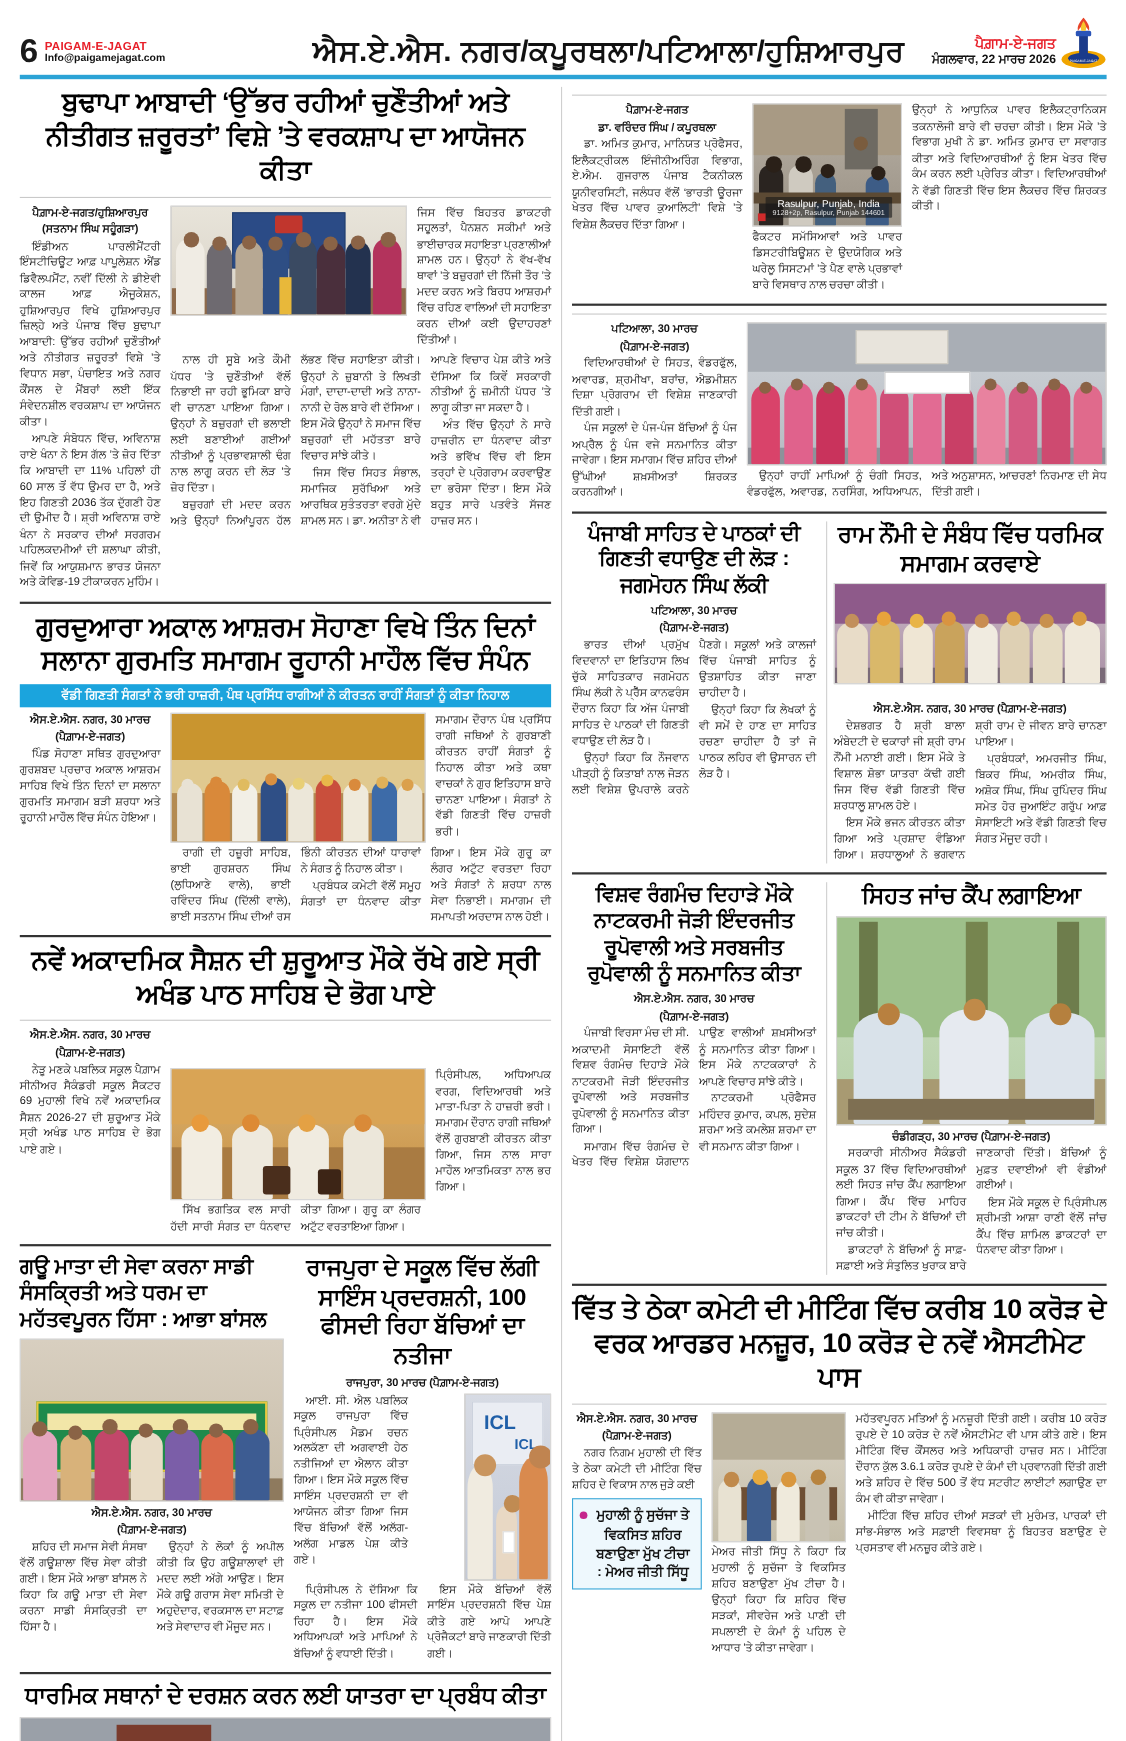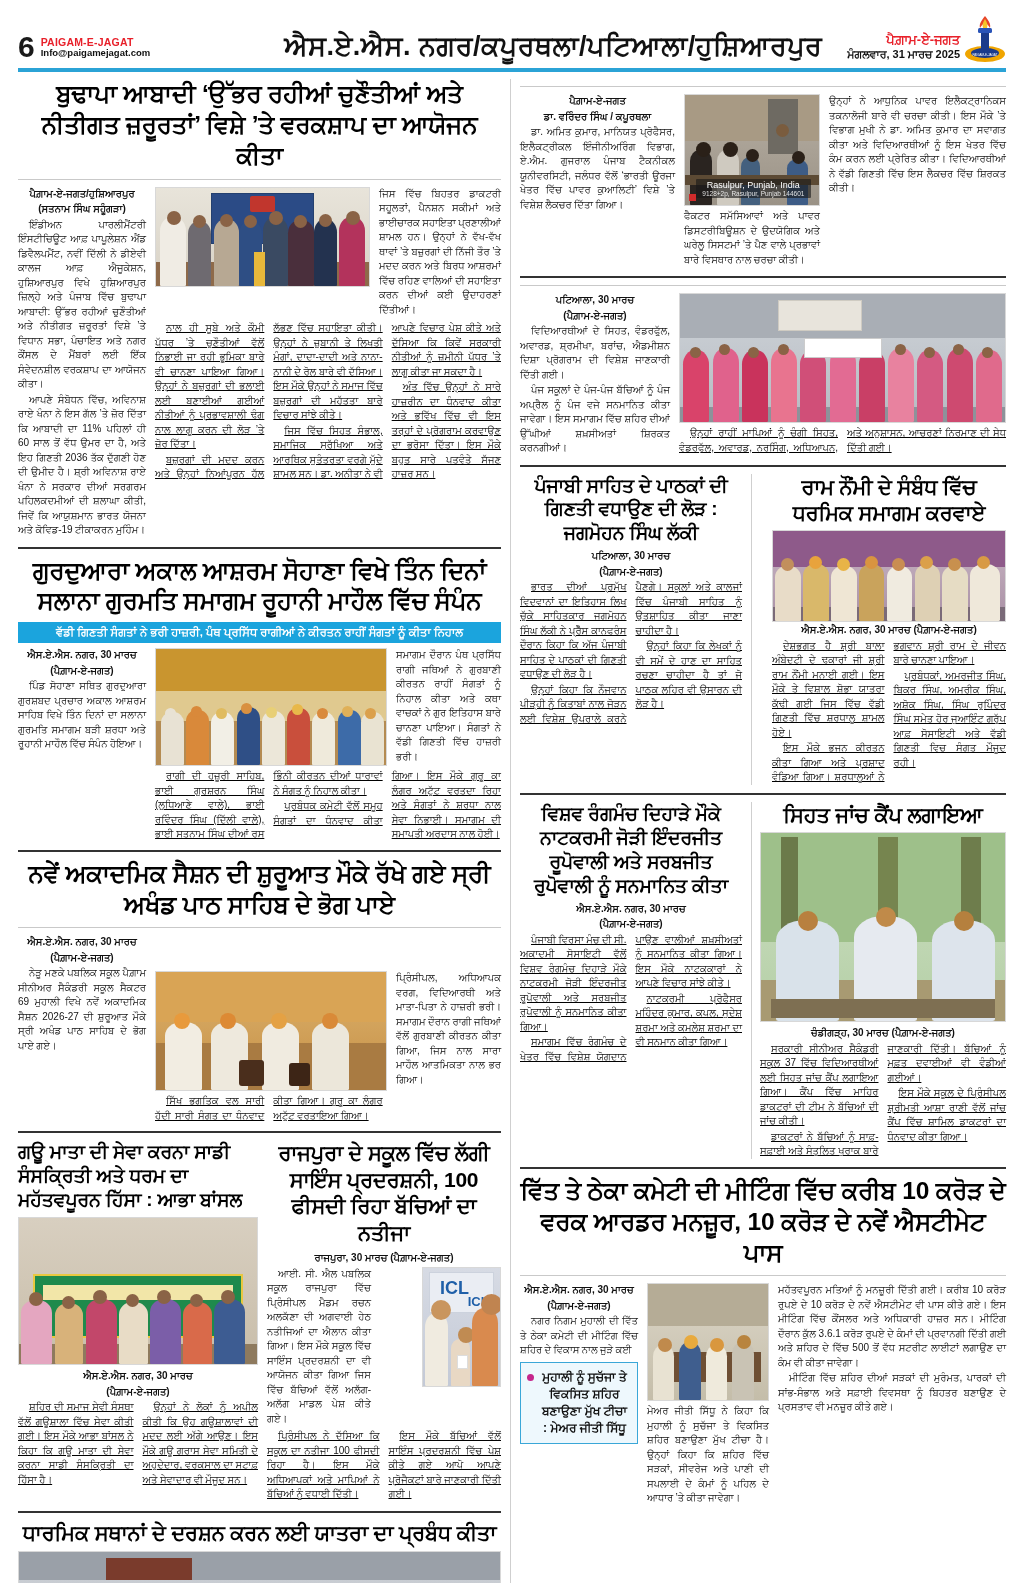--- a/index.html
+++ b/index.html
@@ -47,21 +47,21 @@
   .subhl-bar {
     background:#1ba4dd; color:#fff; font-size:11.5px; font-weight:bold;
     text-align:center; padding:3px 4px; line-height:1.3; margin-top:5px;
   }
 
   
   .byline {
     text-align:center; font-size:10px; font-weight:bold; color:#111;
     line-height:1.35; margin-bottom:2px;
   }
-  .colset { column-gap:9px;text-decoration:underline; }
+  .colset { column-gap:9px; }
   .c2 { column-count:2; }
   .c3 { column-count:3; }
   p.tx {
     font-size:10px; line-height:1.45; color:#141414; text-align:justify;
     text-indent:11px; margin-bottom:1px; word-spacing:-.4px;
   }
   p.tx.noind { text-indent:0; }
   .hr-grey { border-top:1px solid #c9c9c9; margin:7px 0; }
   .hr-dark { border-top:2px solid #333; margin:8px 0 7px; }
 
@@ -108,21 +108,21 @@
         <div class="mh-brand">PAIGAM-E-JAGAT</div>
         <div class="mh-mail">Info@paigamejagat.com</div>
       </div>
     </div>
     <div class="mh-center">
       <div class="edition">ਐਸ.ਏ.ਐਸ. ਨਗਰ/ਕਪੂਰਥਲਾ/ਪਟਿਆਲਾ/ਹੁਸ਼ਿਆਰਪੁਰ</div>
     </div>
     <div class="mh-right">
       <div class="mh-right-txt">
         <div class="mh-logo-name">ਪੈਗ਼ਾਮ-ਏ-ਜਗਤ</div>
-        <div class="mh-date">ਮੰਗਲਵਾਰ, 31 ਮਾਰਚ 2025</div>
+        <div class="mh-date">ਮੰਗਲਵਾਰ, 22 ਮਾਰਚ 2026</div>
       </div>
       <div class="mh-torch">
         <svg viewBox="0 0 42 46" width="42" height="46">
           <ellipse cx="21" cy="38" rx="20" ry="8" fill="#f0a500"></ellipse>
           <ellipse cx="21" cy="37" rx="14" ry="5" fill="#1b3b8b"></ellipse>
           <rect x="17" y="14" width="8" height="22" fill="#1b3b8b"></rect>
           <rect x="14" y="12" width="14" height="5" rx="1.5" fill="#2a54b8"></rect>
           <path d="M21 0 C25 5 27 8 26 12 C24 9 23 8 21 6 C19 8 18 9 16 12 C15 8 17 5 21 0Z" fill="#e8452a"></path>
           <path d="M21 3 C23 6 24 9 23 12 L19 12 C18 9 19 6 21 3Z" fill="#f7c52b"></path>
           <text x="21" y="40" font-size="3" fill="#fff" text-anchor="middle">PAIGAM-E-JAGAT</text>
@@ -307,21 +307,21 @@
           </div>
         </div>
 
         <div style="flex:1;">
           <div class="hl sm">ਰਾਜਪੁਰਾ ਦੇ ਸਕੂਲ ਵਿੱਚ ਲੱਗੀ ਸਾਇੰਸ ਪ੍ਰਦਰਸ਼ਨੀ, 100 ਫੀਸਦੀ ਰਿਹਾ ਬੱਚਿਆਂ ਦਾ ਨਤੀਜਾ</div>
           <div class="byline" style="margin-top:5px;">ਰਾਜਪੁਰਾ, 30 ਮਾਰਚ (ਪੈਗ਼ਾਮ-ਏ-ਜਗਤ)</div>
           <div class="flexrow" style="margin-top:2px;">
             <div style="width:104px;">
               <p class="tx">ਆਈ. ਸੀ. ਐਲ ਪਬਲਿਕ ਸਕੂਲ ਰਾਜਪੁਰਾ ਵਿੱਚ ਪ੍ਰਿੰਸੀਪਲ ਮੈਡਮ ਰਚਨ ਅਲਕੱਣਾ ਦੀ ਅਗਵਾਈ ਹੇਠ ਨਤੀਜਿਆਂ ਦਾ ਐਲਾਨ ਕੀਤਾ ਗਿਆ। ਇਸ ਮੌਕੇ ਸਕੂਲ ਵਿੱਚ ਸਾਇੰਸ ਪ੍ਰਦਰਸ਼ਨੀ ਦਾ ਵੀ ਆਯੋਜਨ ਕੀਤਾ ਗਿਆ ਜਿਸ ਵਿੱਚ ਬੱਚਿਆਂ ਵੱਲੋਂ ਅਲੱਗ-ਅਲੱਗ ਮਾਡਲ ਪੇਸ਼ ਕੀਤੇ ਗਏ।</p>
             </div>
-            <div class="photo" style="flex:1;height:120px;margin-left:42px;">
+            <div class="photo" style="flex:1;height:170px;margin-left:42px;">
               <div class="sky" style="background:linear-gradient(#d7dbe4,#c3c9d6);"></div>
               <div style="position:absolute;left:8%;top:4%;width:84%;height:34%;background:#eaedf3;border:1px solid #ccd2dd;"></div>
               <div style="position:absolute;left:22%;top:9%;font-size:18px;font-weight:bold;color:#1f5fa8;">ICL</div>
               <div style="position:absolute;left:58%;top:22%;font-size:13px;font-weight:bold;color:#1f5fa8;">ICL</div>
               <div class="ppl" style="left:2%;width:30%;height:62%;background:#f0ebe0;"></div>
                 <div class="head" style="left:11%;bottom:56%;width:20px;height:20px;background:#c9955e;"></div>
               <div class="ppl" style="left:37%;width:24%;height:40%;background:#e8d8c4;"></div>
                 <div class="head" style="left:45%;bottom:36%;width:16px;height:16px;background:#c08b52;"></div>
               <div class="ppl" style="left:63%;width:34%;height:66%;background:#d98a4e;"></div>
                 <div class="head" style="left:75%;bottom:60%;width:21px;height:21px;background:#c08450;"></div>
@@ -473,21 +473,21 @@
           <div class="hl xs">ਪੰਜਾਬੀ ਸਾਹਿਤ ਦੇ ਪਾਠਕਾਂ ਦੀ ਗਿਣਤੀ ਵਧਾਉਣ ਦੀ ਲੋੜ : ਜਗਮੋਹਨ ਸਿੰਘ ਲੱਕੀ</div>
           <div class="byline" style="margin-top:4px;">ਪਟਿਆਲਾ, 30 ਮਾਰਚ</div>
           <div class="byline">(ਪੈਗ਼ਾਮ-ਏ-ਜਗਤ)</div>
           <div class="colset c2">
             <p class="tx">ਭਾਰਤ ਦੀਆਂ ਪ੍ਰਮੁੱਖ ਵਿਦਵਾਨਾਂ ਦਾ ਇਤਿਹਾਸ ਲਿਖ ਚੁੱਕੇ ਸਾਹਿਤਕਾਰ ਜਗਮੋਹਨ ਸਿੰਘ ਲੱਕੀ ਨੇ ਪ੍ਰੈੱਸ ਕਾਨਫਰੰਸ ਦੌਰਾਨ ਕਿਹਾ ਕਿ ਅੱਜ ਪੰਜਾਬੀ ਸਾਹਿਤ ਦੇ ਪਾਠਕਾਂ ਦੀ ਗਿਣਤੀ ਵਧਾਉਣ ਦੀ ਲੋੜ ਹੈ।</p>
             <p class="tx">ਉਨ੍ਹਾਂ ਕਿਹਾ ਕਿ ਨੌਜਵਾਨ ਪੀੜ੍ਹੀ ਨੂੰ ਕਿਤਾਬਾਂ ਨਾਲ ਜੋੜਨ ਲਈ ਵਿਸ਼ੇਸ਼ ਉਪਰਾਲੇ ਕਰਨੇ ਪੈਣਗੇ। ਸਕੂਲਾਂ ਅਤੇ ਕਾਲਜਾਂ ਵਿੱਚ ਪੰਜਾਬੀ ਸਾਹਿਤ ਨੂੰ ਉਤਸ਼ਾਹਿਤ ਕੀਤਾ ਜਾਣਾ ਚਾਹੀਦਾ ਹੈ।</p>
             <p class="tx">ਉਨ੍ਹਾਂ ਕਿਹਾ ਕਿ ਲੇਖਕਾਂ ਨੂੰ ਵੀ ਸਮੇਂ ਦੇ ਹਾਣ ਦਾ ਸਾਹਿਤ ਰਚਣਾ ਚਾਹੀਦਾ ਹੈ ਤਾਂ ਜੋ ਪਾਠਕ ਲਹਿਰ ਵੀ ਉਸਾਰਨ ਦੀ ਲੋੜ ਹੈ।</p>
           </div>
         </div>
 
-        <div style="flex:1;padding-left:20px;border-left:1px solid #cfcfcf;">
+        <div style="flex:1;padding-left:6px;border-left:1px solid #cfcfcf;">
           <div class="hl sm">ਰਾਮ ਨੌਂਮੀ ਦੇ ਸੰਬੰਧ ਵਿੱਚ ਧਰਮਿਕ ਸਮਾਗਮ ਕਰਵਾਏ</div>
           <div class="photo" style="width:100%;height:92px;margin-top:4px;">
             <div class="sky" style="background:linear-gradient(#cbb8c6,#a88fa4);"></div>
             <div style="position:absolute;left:0;right:0;top:0;height:40%;background:#8e5a8a;"></div>
             <div class="floor" style="height:16%;background:#7a6a78;"></div>
             <div class="ppl" style="left:1%;width:11%;height:62%;background:#e8dcc8;"></div>
               <div class="head" style="left:3.5%;bottom:56%;width:13px;height:13px;background:#c28f5c;"></div>
             <div class="ppl" style="left:13%;width:11%;height:64%;background:#d9b86a;"></div>
               <div class="head" style="left:15.5%;bottom:58%;width:13px;height:13px;background:#e8a33c;"></div>
             <div class="ppl" style="left:25%;width:11%;height:62%;background:#efe6d4;"></div>
@@ -496,21 +496,21 @@
               <div class="head" style="left:39.5%;bottom:58%;width:13px;height:13px;background:#d99440;"></div>
             <div class="ppl" style="left:49%;width:11%;height:62%;background:#f0ebe0;"></div>
               <div class="head" style="left:51.5%;bottom:56%;width:13px;height:13px;background:#c98d52;"></div>
             <div class="ppl" style="left:61%;width:11%;height:64%;background:#ded0b4;"></div>
               <div class="head" style="left:63.5%;bottom:58%;width:13px;height:13px;background:#dba04a;"></div>
             <div class="ppl" style="left:73%;width:11%;height:62%;background:#e6dcc4;"></div>
               <div class="head" style="left:75.5%;bottom:56%;width:13px;height:13px;background:#c8904e;"></div>
             <div class="ppl" style="left:85%;width:13%;height:64%;background:#efe8da;"></div>
               <div class="head" style="left:88%;bottom:58%;width:13px;height:13px;background:#d89a44;"></div>
           </div>
-          <div class="byline" style="margin-top:1px;">ਐਸ.ਏ.ਐਸ. ਨਗਰ, 30 ਮਾਰਚ (ਪੈਗ਼ਾਮ-ਏ-ਜਗਤ)</div>
+          <div class="byline" style="margin-top:16px;">ਐਸ.ਏ.ਐਸ. ਨਗਰ, 30 ਮਾਰਚ (ਪੈਗ਼ਾਮ-ਏ-ਜਗਤ)</div>
           <div class="colset c2">
             <p class="tx">ਦੇਸ਼ਭਗਤ ਹੈ ਸ਼੍ਰੀ ਬਾਲਾ ਅੰਬੇਦਟੀ ਦੇ ਢਕਾਰਾਂ ਜੀ ਸ਼੍ਰੀ ਰਾਮ ਨੌਂਮੀ ਮਨਾਈ ਗਈ। ਇਸ ਮੌਕੇ ਤੇ ਵਿਸ਼ਾਲ ਸ਼ੋਭਾ ਯਾਤਰਾ ਕੱਢੀ ਗਈ ਜਿਸ ਵਿੱਚ ਵੱਡੀ ਗਿਣਤੀ ਵਿੱਚ ਸ਼ਰਧਾਲੂ ਸ਼ਾਮਲ ਹੋਏ।</p>
             <p class="tx">ਇਸ ਮੌਕੇ ਭਜਨ ਕੀਰਤਨ ਕੀਤਾ ਗਿਆ ਅਤੇ ਪ੍ਰਸ਼ਾਦ ਵੰਡਿਆ ਗਿਆ। ਸ਼ਰਧਾਲੂਆਂ ਨੇ ਭਗਵਾਨ ਸ਼੍ਰੀ ਰਾਮ ਦੇ ਜੀਵਨ ਬਾਰੇ ਚਾਨਣਾ ਪਾਇਆ।</p>
             <p class="tx">ਪ੍ਰਬੰਧਕਾਂ, ਅਮਰਜੀਤ ਸਿੰਘ, ਬਿਕਰ ਸਿੰਘ, ਅਮਰੀਕ ਸਿੰਘ, ਅਸ਼ੋਕ ਸਿੰਘ, ਸਿੰਘ ਰੁਪਿੰਦਰ ਸਿੰਘ ਸਮੇਤ ਹੋਰ ਜੁਆਇੰਟ ਗਰੁੱਪ ਆਫ਼ ਸੋਸਾਇਟੀ ਅਤੇ ਵੱਡੀ ਗਿਣਤੀ ਵਿਚ ਸੰਗਤ ਮੌਜੂਦ ਰਹੀ।</p>
           </div>
         </div>
       </div>
 
       <div class="hr-dark"></div>
 

